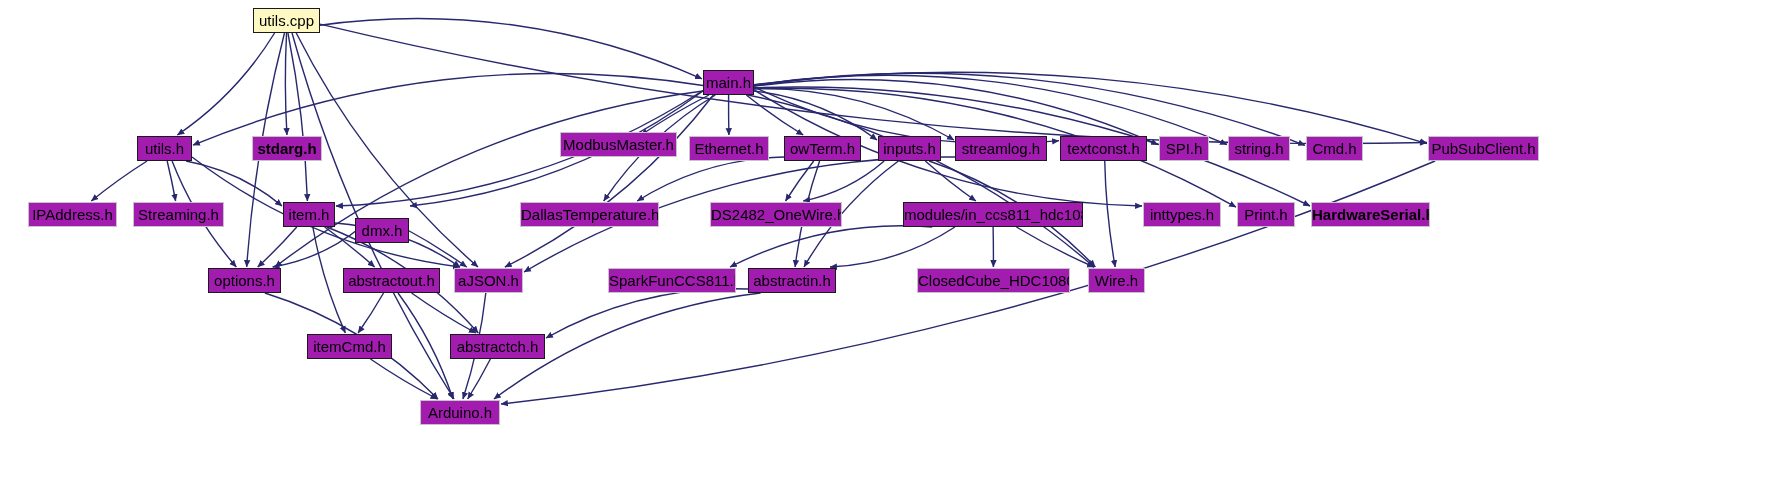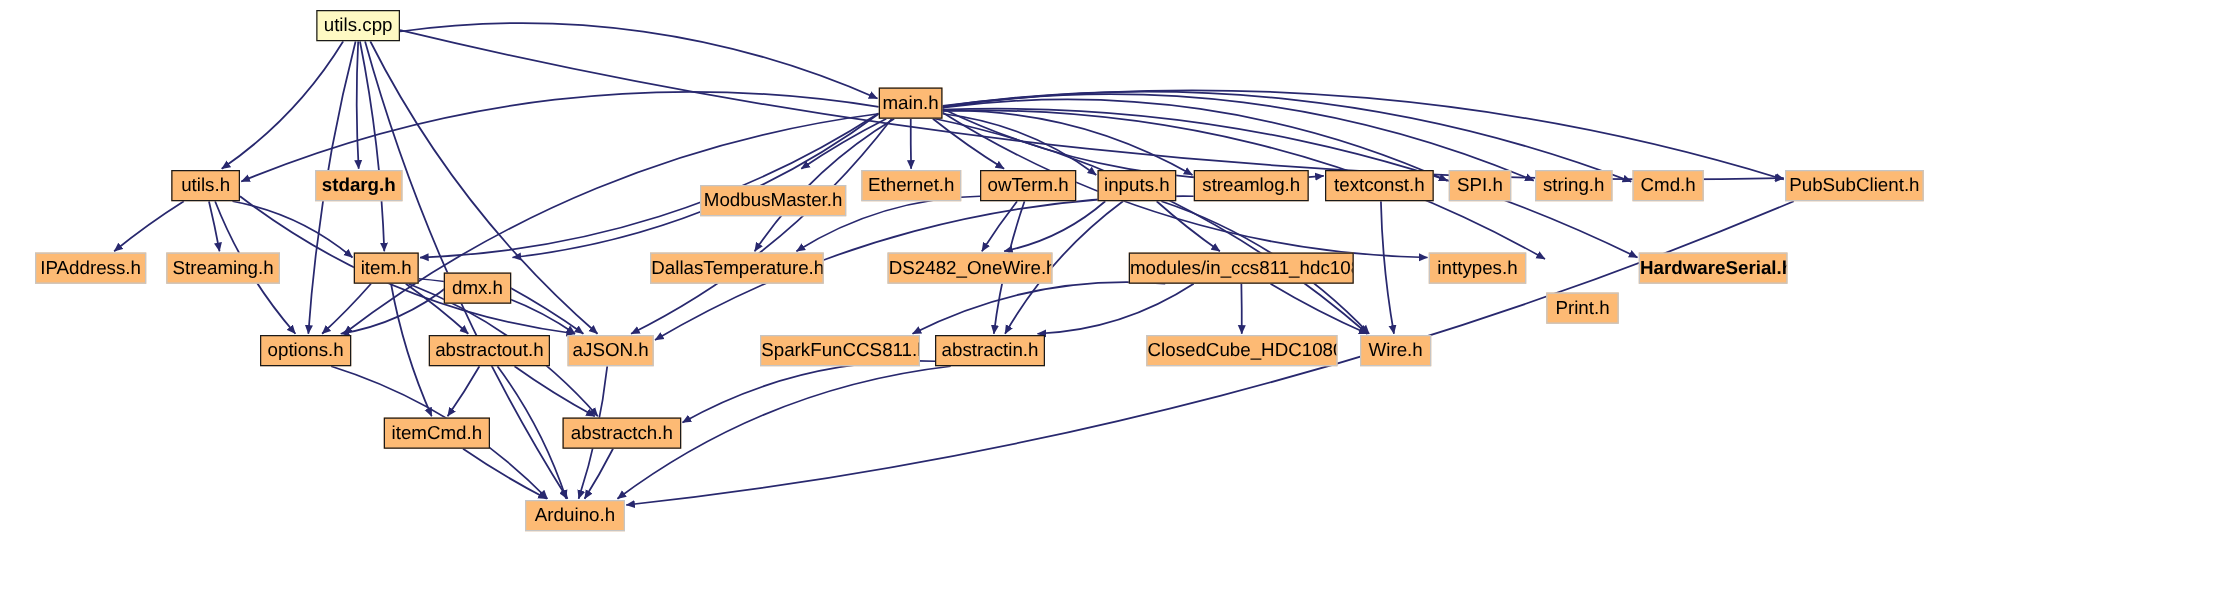--- a/index.html
+++ b/index.html
@@ -7,21 +7,21 @@
   #graph{position:relative;width:1770px;height:485px;}
   #edges{position:absolute;left:0;top:0;width:1770px;height:485px;}
   .node{
     position:absolute;
     box-sizing:border-box;
     height:25px;
     line-height:23px;
     text-align:center;
     font-size:15px;
     color:#000000;
-    background:#fdba74;
+    background:#a21caf;
     border:1px solid #c5c5c5;
     white-space:nowrap;
     overflow:hidden;
   }
   .node.strong{border:1.5px solid #1a1a1a;}
   .node.root{background:#fef9c3;border:1.5px solid #1a1a1a;}
 </style>
 </head>
 <body>
 
@@ -94,39 +94,39 @@
       <path d="M 264.907196969697 293 C 330.7975228755856 313.64137134303786 389.63555317861596 349.6813713430378 437.96022727272725 399" fill="none" stroke="#28286e" stroke-width="1.4" marker-end="url(#arr)"></path>
       <path d="M 1435.0388257575758 161 C 1138.5750863240949 286.4277415115501 821.001885566519 369.0477415115501 501 404" fill="none" stroke="#28286e" stroke-width="1.4" marker-end="url(#arr)"></path>
       <path d="M 955 157 C 802.2437317983706 155.4993774356327 655.7037317983707 194.59937743563273 524 272" fill="none" stroke="#28286e" stroke-width="1.4" marker-end="url(#arr)"></path>
       <path d="M 1104.7310606060605 161 C 1105.5110093318972 196.24246717094033 1109.0604032712913 232.28246717094032 1115.1704545454545 267" fill="none" stroke="#28286e" stroke-width="1.4" marker-end="url(#arr)"></path>
     </svg>
   <div id="nodes">
       <div class="node root" style="left: 253px; top: 8px; width: 67px; height: 25px;">utils.cpp</div>
       <div class="node strong" style="left: 703px; top: 70px; width: 51px; height: 25px;">main.h</div>
       <div class="node strong" style="left: 137px; top: 136px; width: 55px; height: 25px;">utils.h</div>
       <div class="node" style="left: 252px; top: 136px; width: 70px; height: 25px; font-weight: bold;">stdarg.h</div>
-      <div class="node" style="left: 560px; top: 148px; width: 117px; height: 25px;">ModbusMaster.h</div>
+      <div class="node" style="left: 560px; top: 132px; width: 117px; height: 25px;">ModbusMaster.h</div>
       <div class="node" style="left: 689px; top: 136px; width: 80px; height: 25px;">Ethernet.h</div>
       <div class="node strong" style="left: 784px; top: 136px; width: 77px; height: 25px;">owTerm.h</div>
       <div class="node strong" style="left: 878px; top: 136px; width: 63px; height: 25px;">inputs.h</div>
       <div class="node strong" style="left: 955px; top: 136px; width: 92px; height: 25px;">streamlog.h</div>
       <div class="node strong" style="left: 1060px; top: 136px; width: 87px; height: 25px;">textconst.h</div>
       <div class="node" style="left: 1159px; top: 136px; width: 50px; height: 25px;">SPI.h</div>
       <div class="node" style="left: 1228px; top: 136px; width: 62px; height: 25px;">string.h</div>
       <div class="node" style="left: 1306px; top: 136px; width: 57px; height: 25px;">Cmd.h</div>
       <div class="node" style="left: 1428px; top: 136px; width: 111px; height: 25px;">PubSubClient.h</div>
       <div class="node" style="left: 28px; top: 202px; width: 89px; height: 25px;">IPAddress.h</div>
       <div class="node" style="left: 133px; top: 202px; width: 91px; height: 25px;">Streaming.h</div>
       <div class="node strong" style="left: 283px; top: 202px; width: 52px; height: 25px;">item.h</div>
       <div class="node strong" style="left: 355px; top: 218px; width: 54px; height: 25px;">dmx.h</div>
       <div class="node" style="left: 520px; top: 202px; width: 139px; height: 25px; text-align: right;">DallasTemperature.h</div>
       <div class="node" style="left: 710px; top: 202px; width: 132px; height: 25px;">DS2482_OneWire.h</div>
       <div class="node strong" style="left: 903px; top: 202px; width: 180px; height: 25px;">modules/in_ccs811_hdc1080.h</div>
       <div class="node" style="left: 1143px; top: 202px; width: 78px; height: 25px;">inttypes.h</div>
-      <div class="node" style="left: 1237px; top: 202px; width: 58px; height: 25px; margin-top: 32px;">Print.h</div>
+      <div class="node" style="left: 1237px; top: 202px; width: 58px; height: 25px;">Print.h</div>
       <div class="node" style="left: 1311px; top: 202px; width: 119px; height: 25px; font-weight: bold;">HardwareSerial.h</div>
       <div class="node strong" style="left: 208px; top: 268px; width: 73px; height: 25px; text-align: center;">options.h</div>
       <div class="node strong" style="left: 343px; top: 268px; width: 97px; height: 25px;">abstractout.h</div>
       <div class="node" style="left: 454px; top: 268px; width: 69px; height: 25px;">aJSON.h</div>
       <div class="node" style="left: 608px; top: 268px; width: 128px; height: 25px;">SparkFunCCS811.h</div>
       <div class="node strong" style="left: 748px; top: 268px; width: 88px; height: 25px;">abstractin.h</div>
       <div class="node" style="left: 917px; top: 268px; width: 153px; height: 25px;">ClosedCube_HDC1080.h</div>
       <div class="node" style="left: 1088px; top: 268px; width: 57px; height: 25px;">Wire.h</div>
       <div class="node strong" style="left: 307px; top: 334px; width: 85px; height: 25px;">itemCmd.h</div>
       <div class="node strong" style="left: 450px; top: 334px; width: 95px; height: 25px;">abstractch.h</div>

